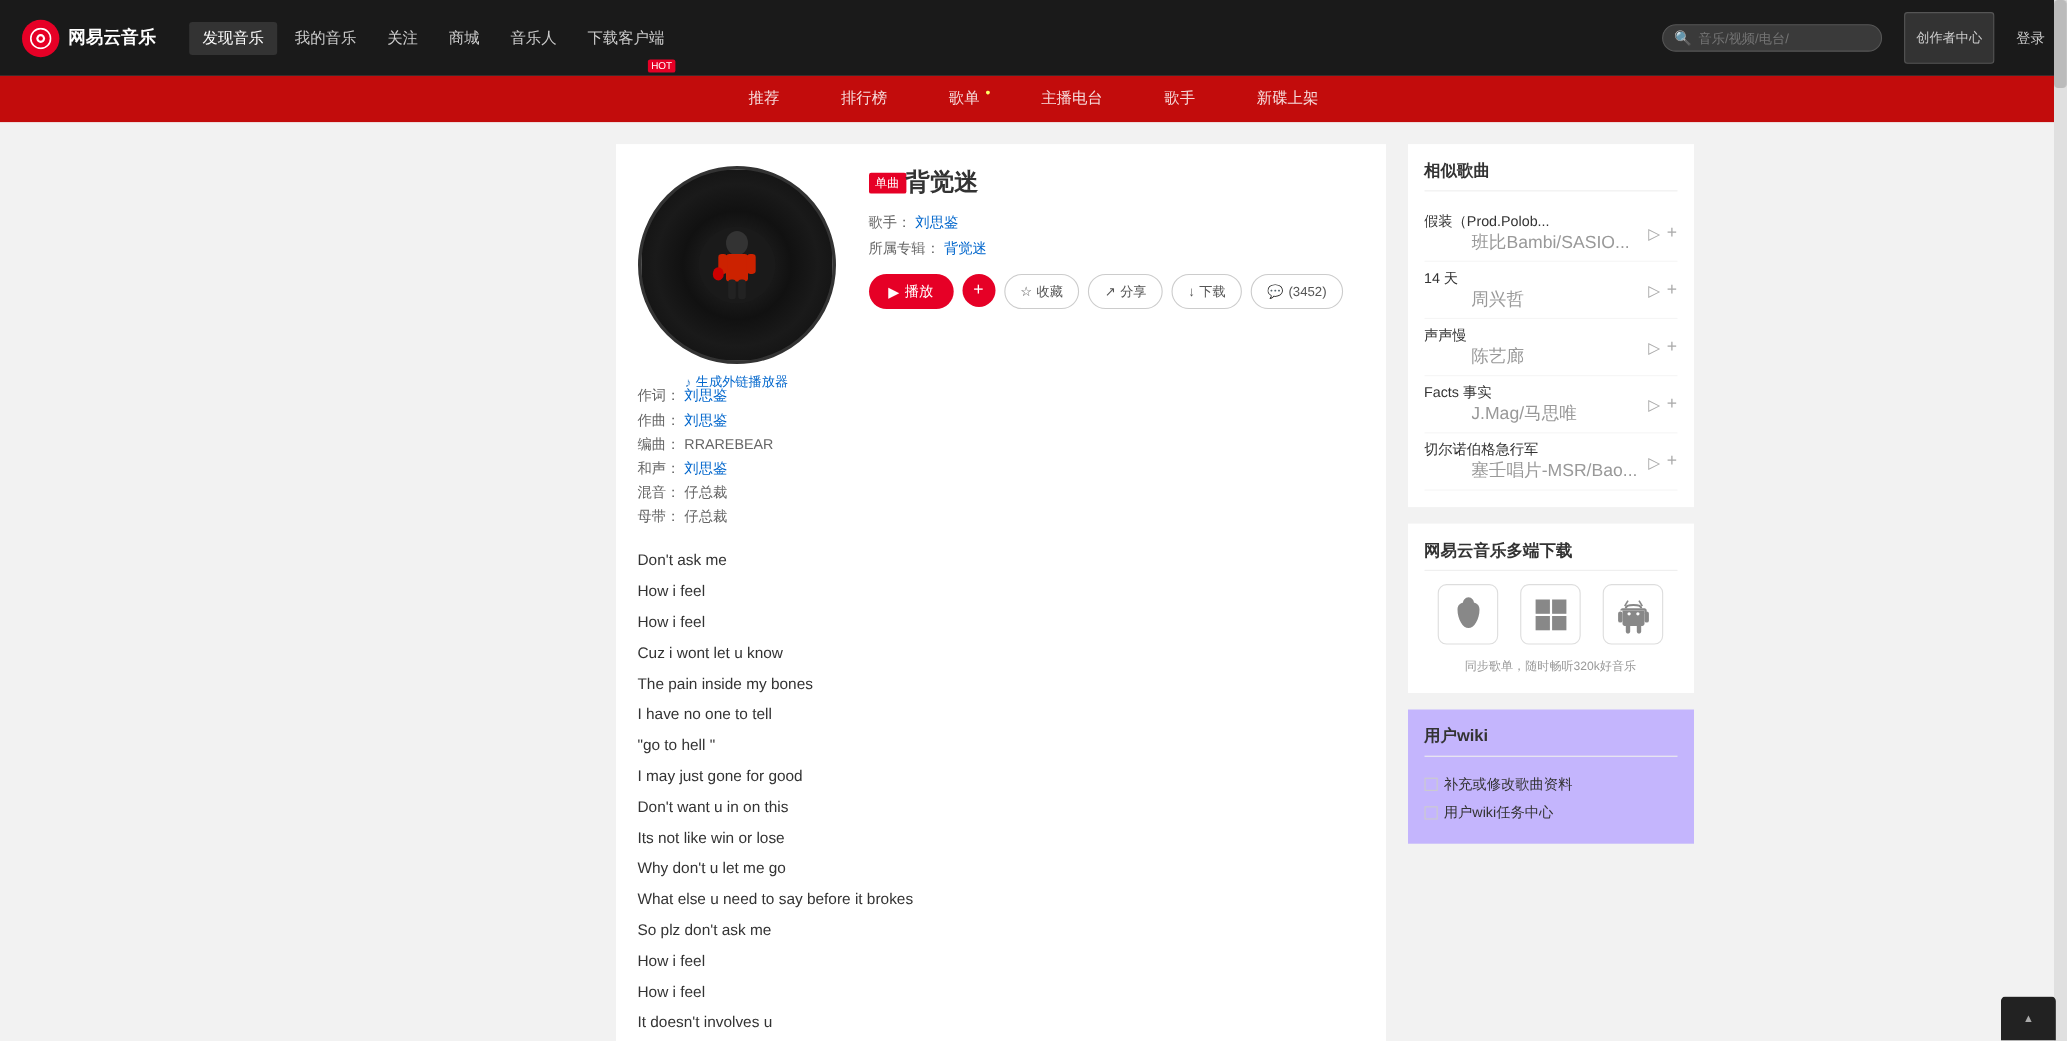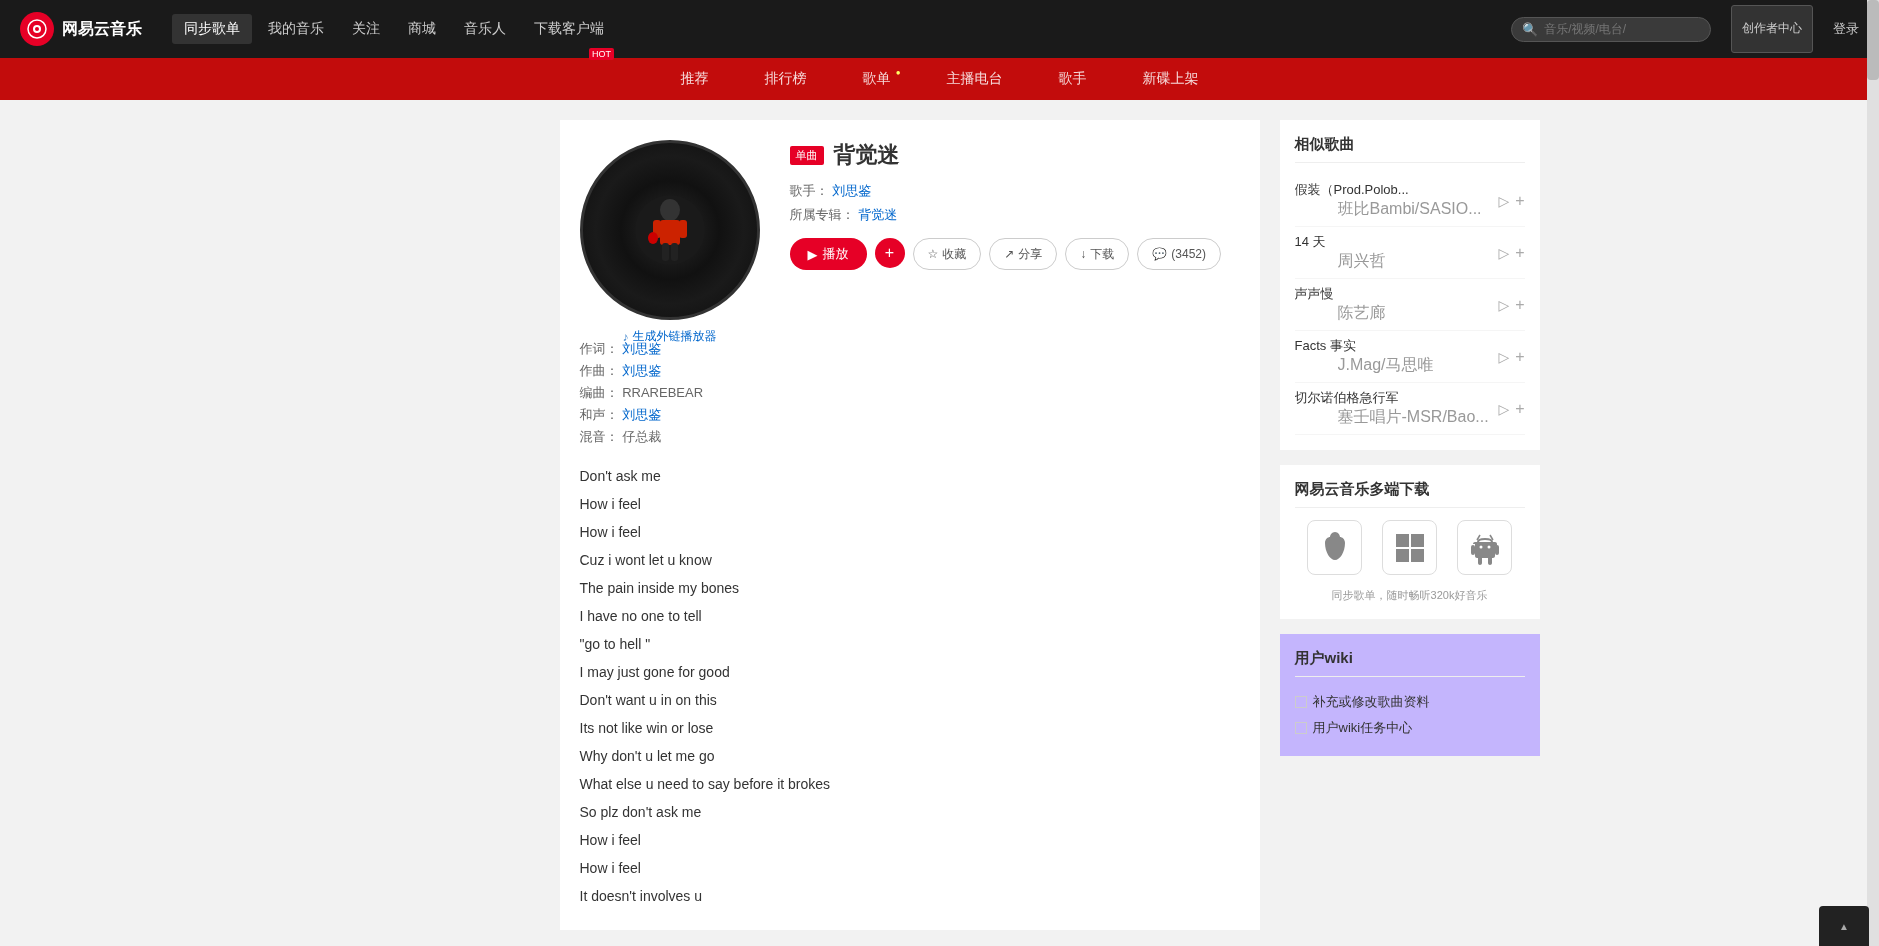--- a/index.html
+++ b/index.html
@@ -1,21 +1,21 @@
 <!DOCTYPE html>
 <html><head>
   <meta charset="utf-8">
   <style>
     * { margin: 0; padding: 0; box-sizing: border-box; }
     body { font-family: Arial, "Microsoft YaHei", sans-serif; background: #f2f2f2; font-size: 13px; color: #333; min-width: 1200px; }
 
     
     .top-nav {
       background: #1a1a1a;
-      height: 58px;
+      height: 69px;
       display: flex;
       align-items: center;
       padding: 0 20px;
       gap: 20px;
     }
     .logo-area {
       display: flex;
       align-items: center;
       gap: 8px;
       margin-right: 10px;
@@ -195,21 +195,20 @@
       font-size: 12px;
       margin-top: 8px;
       justify-content: center;
     }
 
     
     .song-info { flex: 1; }
     .song-title-row {
       display: flex;
       align-items: center;
-      gap: 10px;
       margin-bottom: 12px;
     }
     .single-badge {
       background: #e60026;
       color: white;
       font-size: 11px;
       padding: 2px 6px;
       border-radius: 2px;
     }
     .song-title-text {
@@ -438,21 +437,21 @@
     <div class="logo-icon">
       <svg width="20" height="20" viewBox="0 0 20 20">
         <circle cx="10" cy="10" r="9" fill="none" stroke="white" stroke-width="1.5"></circle>
         <circle cx="10" cy="10" r="4" fill="white"></circle>
         <circle cx="10" cy="10" r="2" fill="#e60026"></circle>
       </svg>
     </div>
     <span class="logo-text">网易云音乐</span>
   </div>
   <div class="nav-items">
-    <div class="nav-item active">同步歌单</div>
+    <div class="nav-item active">发现音乐</div>
     <div class="nav-item">我的音乐</div>
     <div class="nav-item">关注</div>
     <div class="nav-item">商城</div>
     <div class="nav-item">音乐人</div>
     <div class="nav-item" style="position:relative;">
       <span>下载客户端</span>
       <span class="hot-badge">HOT</span>
     </div>
   </div>
   <div class="search-box">
@@ -558,20 +557,24 @@
         <span>RRAREBEAR</span>
       </div>
       <div class="lyric-meta">
         <span>和声：</span>
         <a>刘思鉴</a>
       </div>
       <div class="lyric-meta">
         <span>混音：</span>
         <span>仔总裁</span>
       </div>
+      <div class="lyric-meta">
+        <span>母带：</span>
+        <span>仔总裁</span>
+      </div>
       <div class="lyrics-text" id="lyrics-container">
           <p>Don't ask me</p>
           <p>How i feel</p>
           <p>How i feel</p>
           <p>Cuz i wont let u know</p>
           <p>The pain inside my bones</p>
           <p>I have no one to tell</p>
           <p>"go to hell "</p>
           <p>I may just gone for good</p>
           <p>Don't want u in on this</p>

